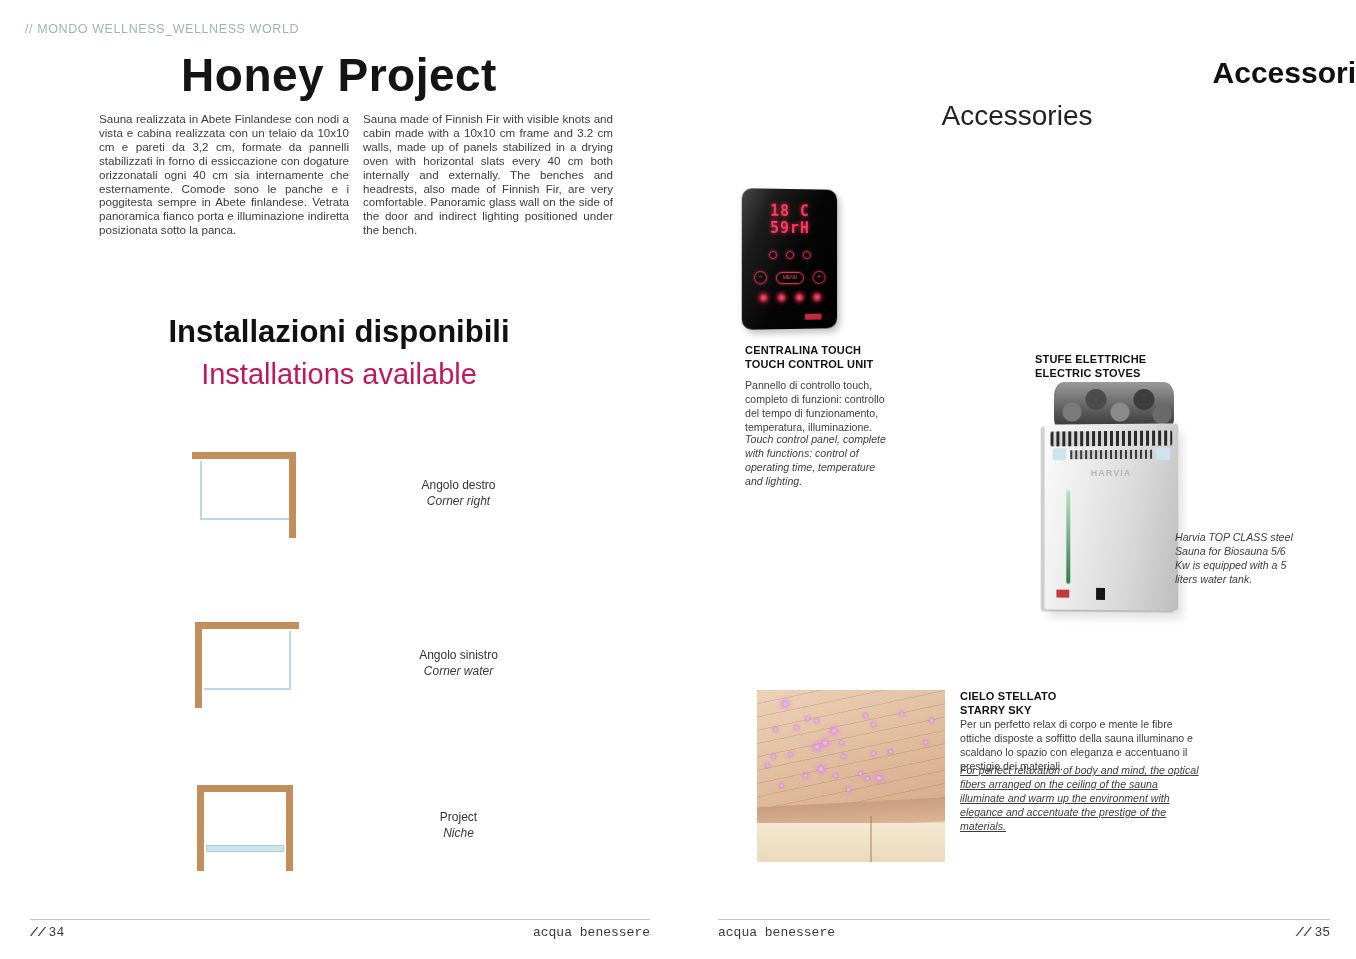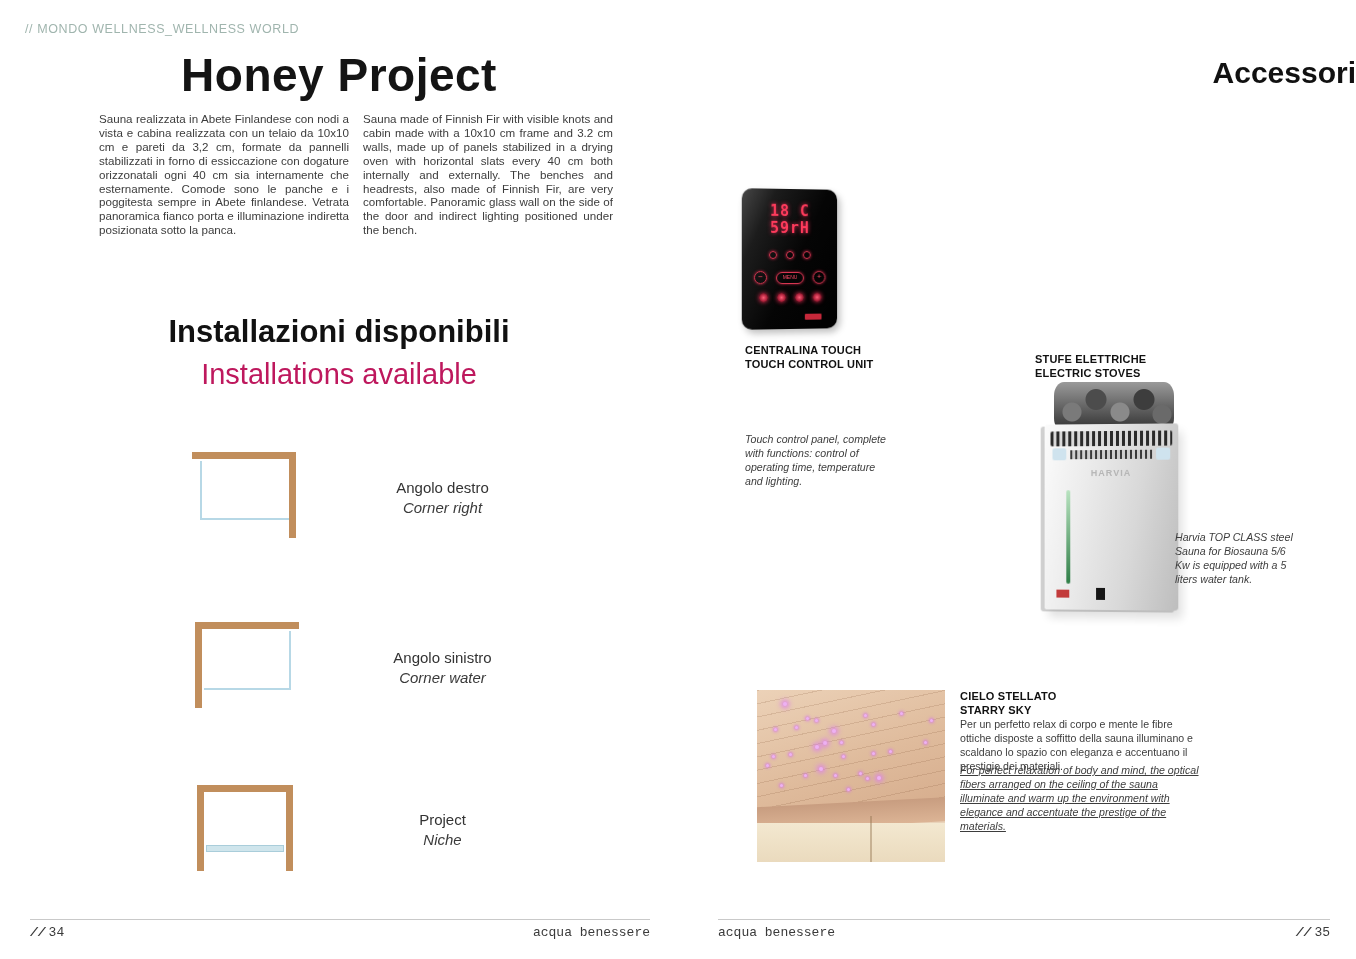--- a/index.html
+++ b/index.html
@@ -17,21 +17,21 @@
   .intro-en { left:363px; }
 
   .inst-title { left:0; top:314px; width:678px; text-align:center; font-size:31px; font-weight:bold; color:#111; }
   .inst-sub   { left:0; top:358px; width:678px; text-align:center; font-size:29px; color:#be185d; }
 
   .diag { position:absolute; }
   .diag .tan   { position:absolute; background:#c18e5c; }
   .diag .glass { position:absolute; background:#b7d8e6; }
   .diag .bench { position:absolute; background:#cfe5ec; border:1px solid #a9cdda; }
 
-  .diag-label { position:absolute; left:370px; width:145px; text-align:center; font-size:15px; color:#333; line-height:1.3; }
+  .diag-label { position:absolute; left:386px; width:145px; text-align:center; font-size:12px; color:#333; line-height:1.3; }
   .diag-label .en { font-style:italic; color:#3a3a3a; }
 
   .footer-line { top:919px; height:1px; background:#c9c9c9; }
   .footer-text { top:925px; font-size:13px; color:#3a3a3a;font-family:Liberation Mono, monospace; }
   .slashes { font-weight:bold; font-style:italic; margin-right:3px; }
 
   
   .acc-title { left:678px; top:56px; width:678px; text-align:right; font-size:30px; font-weight:bold; color:#111; }
   .acc-sub   { left:678px; top:100px; width:678px; text-align:center; font-size:28px; color:#222; }
 
@@ -156,20 +156,21 @@
     <div class="en">Niche</div>
   </div>
 
   <div class="abs footer-line" style="left:30px; width:620px;"></div>
   <div class="abs footer-text" style="left:30px;">
     <span class="slashes">//</span><span>34</span>
   </div>
   <div class="abs footer-text" style="left:450px; width:200px; text-align:right;">acqua benessere</div>
 
   <div class="abs acc-title">Accessori</div>
+  <div class="abs acc-sub">Accessories</div>
 
   <div class="abs cu">
     <div class="cu-body">
       <div class="cu-display">
         <div>18 C</div>
         <div>59rH</div>
       </div>
       <div class="cu-row" style="top:62px;">
         <span class="cu-dot"></span>
         <span class="cu-dot"></span>
@@ -187,20 +188,21 @@
         <span class="cu-power"></span>
       </div>
       <div class="cu-brand"></div>
     </div>
   </div>
 
   <div class="abs sec-head" style="left:745px; top:343px; width:160px;">
     <div>CENTRALINA TOUCH</div>
     <div>TOUCH CONTROL UNIT</div>
   </div>
+  <div class="abs sec-body" style="left:745px; top:378px; width:152px;">Pannello di controllo touch, completo di funzioni: controllo del tempo di funzionamento, temperatura, illuminazione.</div>
   <div class="abs sec-body en" style="left:745px; top:432px; width:148px;">Touch control panel, complete with functions: control of operating time, temperature and lighting.</div>
 
   <div class="abs sec-head" style="left:1035px; top:352px; width:160px;">
     <div>STUFE ELETTRICHE</div>
     <div>ELECTRIC STOVES</div>
   </div>
 
   <div class="abs stove">
     <div class="stove-stones"></div>
     <div class="stove-body">

